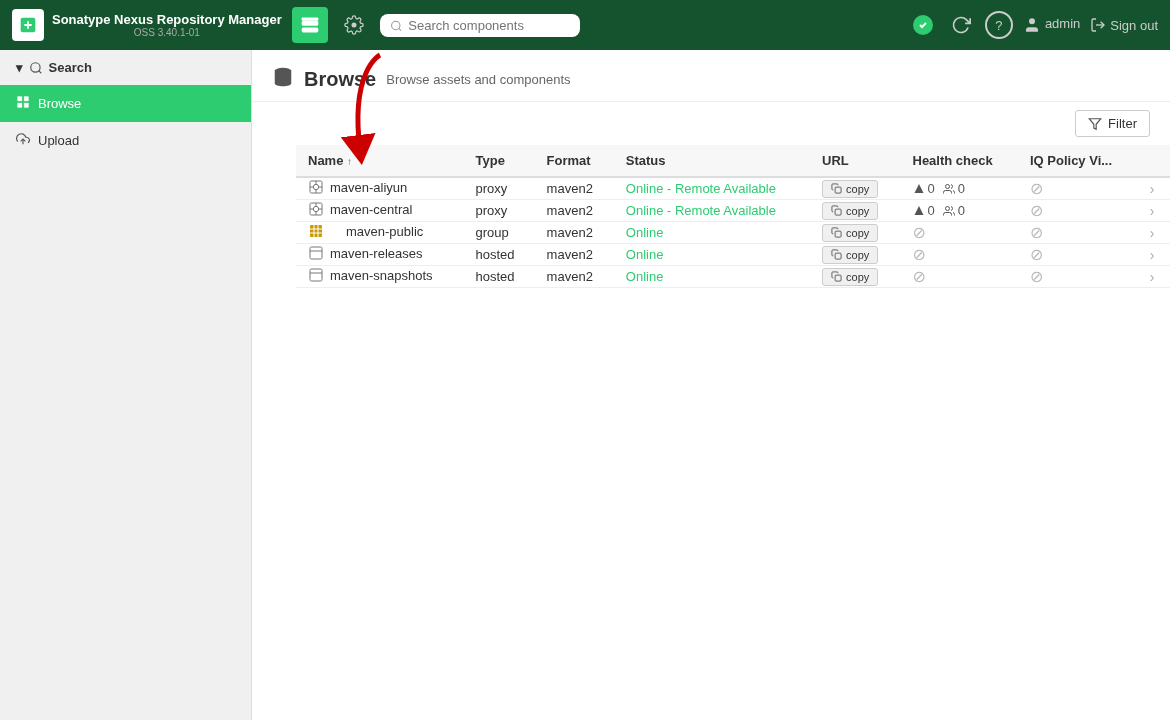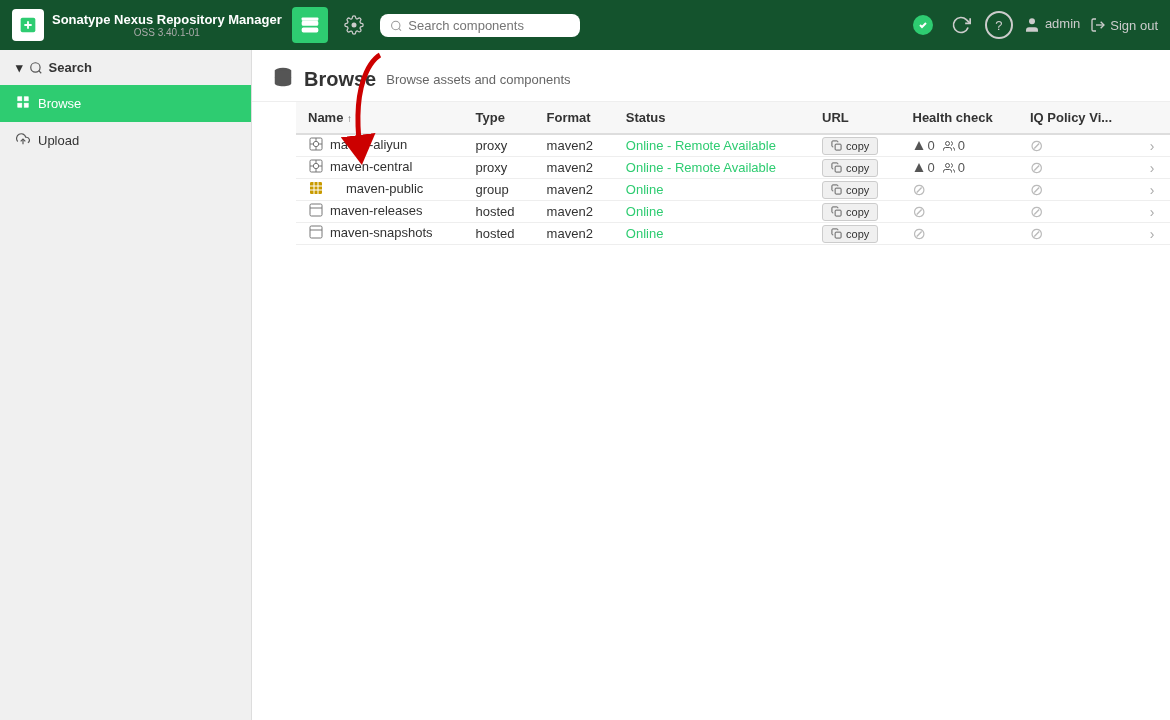--- a/index.html
+++ b/index.html
@@ -393,20 +393,28 @@
         <svg width="22" height="22" viewBox="0 0 24 24" fill="#555">
             <ellipse cx="12" cy="5" rx="9" ry="3"></ellipse>
             <path d="M21 12c0 1.66-4 3-9 3s-9-1.34-9-3"></path>
             <path d="M3 5v14c0 1.66 4 3 9 3s9-1.34 9-3V5"></path>
           </svg>
       </span>
       <span class="main-title">Browse</span>
       <span class="main-subtitle">Browse assets and components</span>
     </div>
 
+    <div class="filter-bar">
+      <button class="filter-btn">
+        <svg width="14" height="14" viewBox="0 0 24 24" fill="none" stroke="#555" stroke-width="2">
+            <polygon points="22 3 2 3 10 12.46 10 19 14 21 14 12.46 22 3"></polygon>
+          </svg>
+        <span>Filter</span>
+      </button>
+    </div>
 
     <div class="table-wrap">
       <table>
         <thead>
           <tr>
             <th>
               <span>Name</span>
               <span class="sort-arrow">↑</span>
             </th>
             <th><span>Type</span></th>

